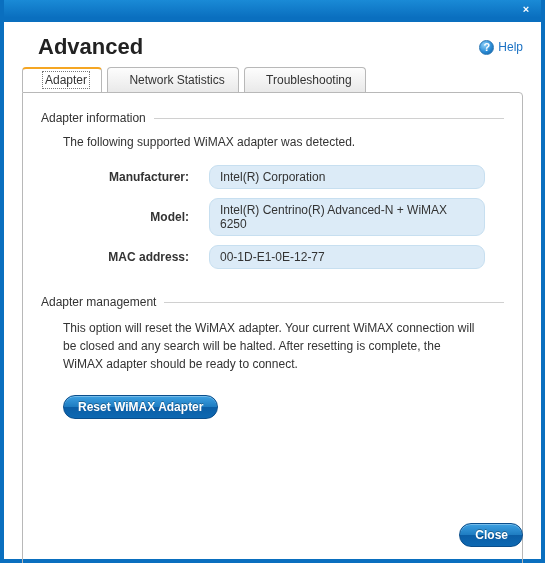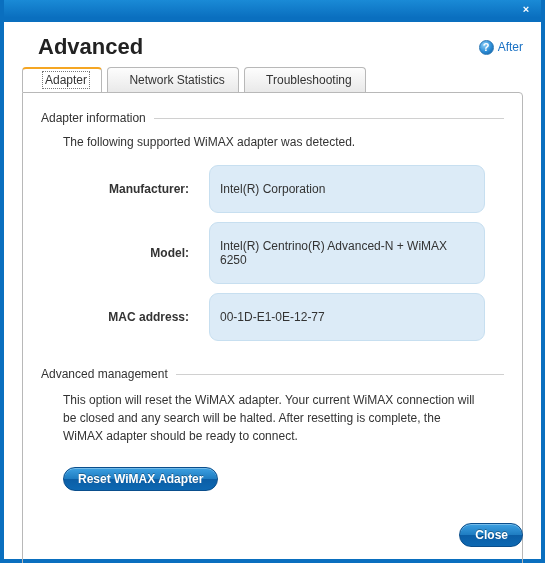--- a/index.html
+++ b/index.html
@@ -136,21 +136,21 @@
     width: 168px;
     text-align: right;
     font-weight: bold;
     padding-right: 20px;
   }
   .val {
     flex: 1;
     background: #dcebf7;
     border: 1px solid #c7dff0;
     border-radius: 9px;
-    padding: 16px 10px;
+    padding: 4px 10px;
     color: #333;
     font-size: 12px;
     max-width: 276px;
   }
   .mgmt {
     margin-top: 26px;
   }
   .desc {
     margin: 0 0 22px 22px;
     color: #333;
@@ -189,21 +189,21 @@
 <div class="window">
   <div class="titlebar">
     <span class="close-x">×</span>
   </div>
 
   <div class="content">
     <div class="header-row">
       <div class="title">Advanced</div>
       <div class="help">
         <span class="help-icon">?</span>
-        <span>After</span>
+        <span>Help</span>
       </div>
     </div>
 
     <div class="tabs">
       <div class="tab active"><span class="tab-label">Adapter</span></div>
       <div class="tab"><span>Network Statistics</span></div>
       <div class="tab"><span>Troubleshooting</span></div>
     </div>
 
     <div class="pane">
@@ -222,21 +222,21 @@
         <div class="lbl">Model:</div>
         <div class="val">Intel(R) Centrino(R) Advanced-N + WiMAX 6250</div>
       </div>
       <div class="row">
         <div class="lbl">MAC address:</div>
         <div class="val">00-1D-E1-0E-12-77</div>
       </div>
 
       <div class="mgmt">
         <div class="section-hd">
-          <span>Advanced management</span>
+          <span>Adapter management</span>
           <span class="line"></span>
         </div>
         <p class="desc">This option will reset the WiMAX adapter. Your current WiMAX connection will be closed and any search will be halted. After resetting is complete, the WiMAX adapter should be ready to connect.</p>
         <div class="reset-btn-wrap">
           <button class="btn">Reset WiMAX Adapter</button>
         </div>
       </div>
 
     </div>
   </div>

